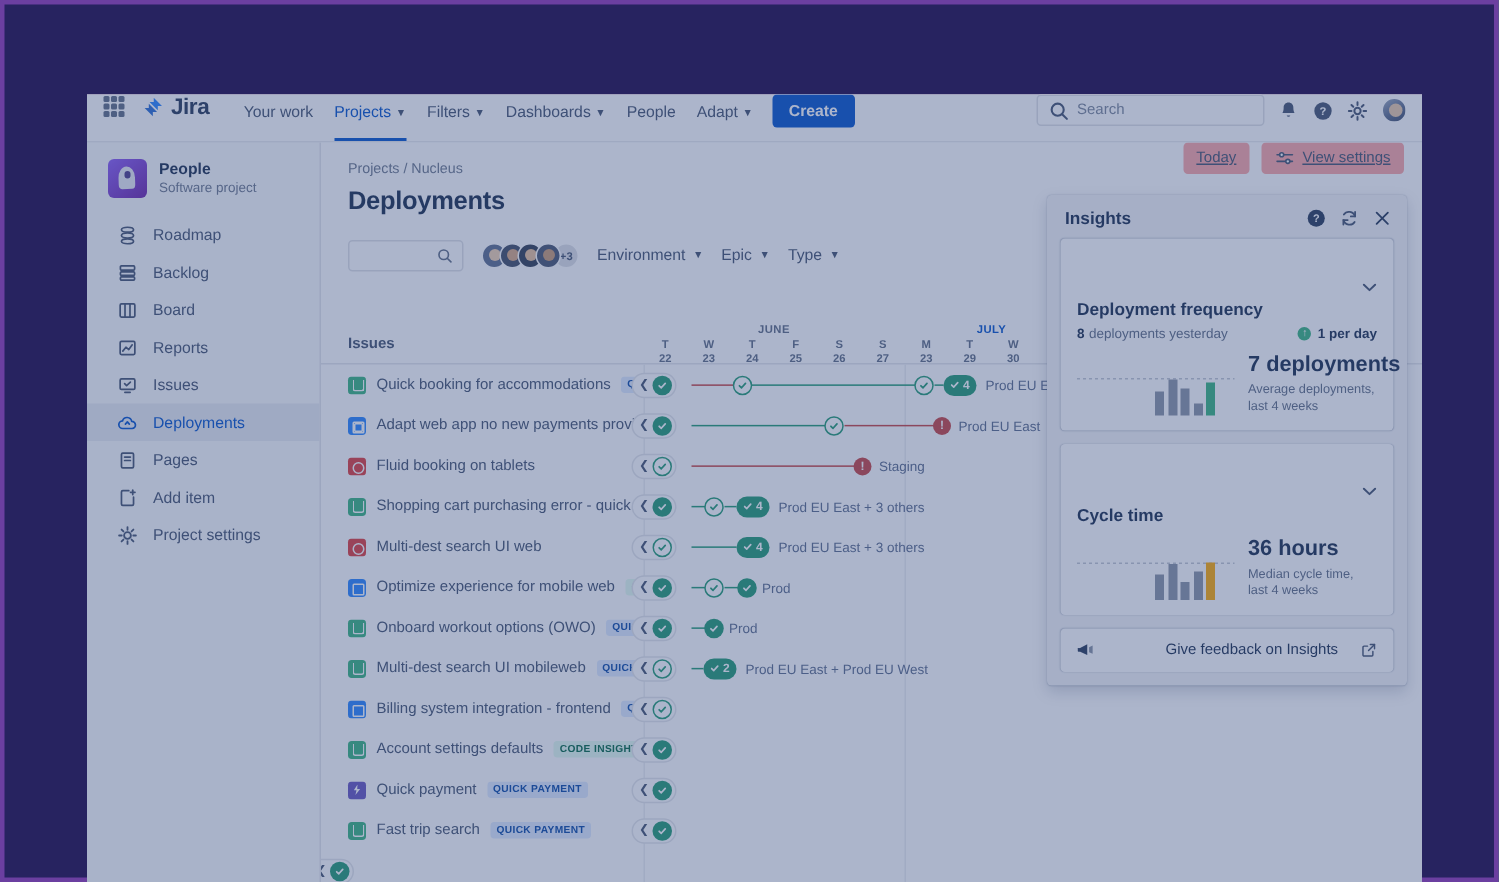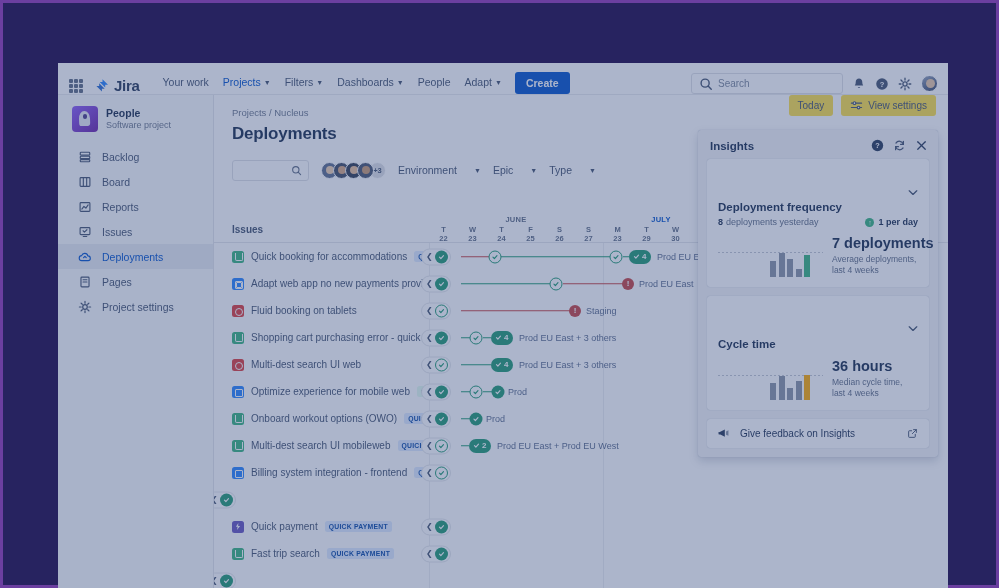--- a/index.html
+++ b/index.html
@@ -23,21 +23,21 @@
     overflow: hidden;
   }
   #app-veil {
     position: absolute; inset: 0;
     background: rgba(58,79,130,0.42);
     pointer-events: none; z-index: 60;
   }
 
   
   #topnav {
-    height: 32px; background: #fff; display: flex; align-items: flex-end;
+    height: 32px; background: #fff; display: flex; align-items: flex-start;
     padding: 0 10px; border-bottom: 1px solid #e8eaee; position: relative;
   }
   .grid-icon { width: 16px; height: 16px; display: grid;
     grid-template-columns: repeat(3,1fr); grid-template-rows: repeat(3,1fr);
     gap: 1.5px; margin-right: 10px; padding: 1px; }
   .grid-icon i { background: #5e6c84; border-radius: 1px; display:block; }
   .jira-logo { display: flex; align-items: center; margin-right: 16px; }
   .jira-mark { width: 16px; height: 16px; position: relative; margin-right: 4px; }
   .jira-mark svg { display:block; }
   .jira-word { font-size: 15px; font-weight: 700; color: #253858; letter-spacing: -0.3px; }
@@ -123,21 +123,21 @@
   .av::after { content:''; position:absolute; left:4px; top:3.5px; width:8px; height:8px; border-radius:50%; }
   .av.a1 { background:#5a6b8c; } .av.a1::after { background:#f0d0b0; }
   .av.a2 { background:#3e4a63; } .av.a2::after { background:#d8a882; }
   .av.a3 { background:#2f3b52; } .av.a3::after { background:#e8bf9a; }
   .av.a4 { background:#46536e; } .av.a4::after { background:#c89a72; }
   .av-more {
     width: 17px; height: 17px; border-radius: 50%; background:#dfe1e6; color:#42526e;
     font-size: 7.5px; display:flex; align-items:center; justify-content:center;
     margin-left:-5px; border:1.5px solid #fff; font-weight:600;
   }
-  .filter-pill { font-size: 10.5px; color: #42526e; display: flex; align-items: center; gap: 17px; cursor: pointer; }
+  .filter-pill { font-size: 10.5px; color: #42526e; display: flex; align-items: center; gap: 5px; cursor: pointer; }
 
   
   #timeline { position: absolute; left: 0; right: 0; top: 118px; bottom: 0; }
   #tl-header {
     display: flex; height: 30px; border-bottom: 1px solid #e4e6ea;
     background: #fff;
   }
   #tl-head-left { width: 215px; flex-shrink: 0; display: flex; align-items: flex-end;
     padding: 0 0 7px 18px; font-size: 10px; font-weight: 600; color: #42526e; }
   #tl-head-right { flex: 1; position: relative; }
@@ -222,22 +222,22 @@
     position: absolute; top: 50%; transform: translateY(-50%);
     font-size: 9px; color: #5a6b8c; white-space: nowrap; z-index: 3;
   }
   .tl-vline { position: absolute; top: 0; bottom: 0; width: 1px; background: #eceef1; }
 
   
   #today-row {
     position: absolute; right: 12px; top: 0; display: flex; gap: 8px; z-index: 40;
   }
   .tbtn {
-    background: #fde047; border-radius: 3px; font-size: 10px; color: #42526e;
-    padding: 5px 9px; display: flex; align-items: center; gap: 5px; cursor: pointer;
+    background: #fca5a5; border-radius: 3px; font-size: 10px; color: #42526e;
+    padding: 5px 9px; display: flex; align-items: center; gap: 5px; cursor: pointer; text-decoration: underline;
   }
   #insights-panel {
     position: absolute; right: 10px; top: 35px; width: 240px;
     background: #f4f5f7; border-radius: 3px;
     box-shadow: 0 4px 10px rgba(9,30,66,0.18), 0 0 1px rgba(9,30,66,0.3);
     z-index: 45; padding: 0 0 9px 0;
   }
   #ins-head { display: flex; align-items: center; padding: 9px 10px 7px 12px; }
   #ins-title { font-size: 11.5px; font-weight: 600; color: #172b4d; }
   #ins-actions { margin-left: auto; display: flex; align-items: center; gap: 9px; }
@@ -269,21 +269,21 @@
   .spark .bar { width: 6px; background: #8993a4; }
   .spark .bar.hi-green { background: #36b37e; }
   .spark .bar.hi-amber { background: #ffab00; }
   .stat-big { font-size: 14.5px; font-weight: 600; color: #172b4d; line-height: 1.1; white-space: nowrap; }
   .stat-small { font-size: 8.5px; color: #5e6c84; line-height: 1.35; margin-top: 2px; }
 
   .fb-card {
     background: #fff; border-radius: 3px; margin: 0 9px; padding: 9px 11px;
     display: flex; align-items: center; gap: 9px; box-shadow: 0 0 1px rgba(9,30,66,0.3);
   }
-  .fb-label { font-size: 10px; color: #172b4d; }
+  .fb-label { font-size: 10px; color: #172b4d; margin-left: 37px; }
   .fb-ext { margin-left: auto; }
 </style>
 </head>
 <body>
 
 <div id="outer-frame">
 <div id="app-window">
 
   <div id="topnav">
     <div class="grid-icon">
@@ -361,20 +361,28 @@
       <div id="project-head">
         <div id="project-logo"></div>
         <div>
           <div class="pname">People</div>
           <div class="psub">Software project</div>
         </div>
       </div>
 
       <div class="side-item">
         <svg class="side-ico" viewBox="0 0 16 16" fill="none" stroke="currentColor" stroke-width="1.3">
+          <ellipse cx="8" cy="3.6" rx="4.6" ry="1.9"></ellipse>
+              <ellipse cx="8" cy="8" rx="4.6" ry="1.9"></ellipse>
+              <ellipse cx="8" cy="12.4" rx="4.6" ry="1.9"></ellipse>
+        </svg>
+        <span>Roadmap</span>
+      </div>
+      <div class="side-item">
+        <svg class="side-ico" viewBox="0 0 16 16" fill="none" stroke="currentColor" stroke-width="1.3">
           <rect x="2.6" y="2.6" width="10.8" height="3.2" rx="0.8"></rect>
               <rect x="2.6" y="7.2" width="10.8" height="2.6" rx="0.8"></rect>
               <rect x="2.6" y="11" width="10.8" height="2.4" rx="0.8"></rect>
         </svg>
         <span>Backlog</span>
       </div>
       <div class="side-item">
         <svg class="side-ico" viewBox="0 0 16 16" fill="none" stroke="currentColor" stroke-width="1.3">
           <rect x="2.4" y="3" width="11.2" height="10" rx="1"></rect>
               <line x1="6.1" y1="3" x2="6.1" y2="13"></line>
@@ -404,20 +412,28 @@
         </svg>
         <span>Deployments</span>
       </div>
       <div class="side-item">
         <svg class="side-ico" viewBox="0 0 16 16" fill="none" stroke="currentColor" stroke-width="1.3">
           <rect x="3.4" y="2.4" width="9.2" height="11.2" rx="1"></rect>
               <line x1="5.8" y1="5.4" x2="10.2" y2="5.4" stroke-linecap="round"></line>
               <line x1="5.8" y1="8" x2="10.2" y2="8" stroke-linecap="round"></line>
         </svg>
         <span>Pages</span>
+      </div>
+      <div class="side-item">
+        <svg class="side-ico" viewBox="0 0 16 16" fill="none" stroke="currentColor" stroke-width="1.3">
+          <path d="M12.6 7.4v5.2a1 1 0 0 1-1 1H4.4a1 1 0 0 1-1-1V3.4a1 1 0 0 1 1-1h4.6" stroke-linecap="round"></path>
+          <line x1="12" y1="2" x2="12" y2="5.4" stroke-linecap="round"></line>
+              <line x1="10.3" y1="3.7" x2="13.7" y2="3.7" stroke-linecap="round"></line>
+        </svg>
+        <span>Add item</span>
       </div>
       <div class="side-item">
         <svg class="side-ico" viewBox="0 0 16 16" fill="none" stroke="currentColor" stroke-width="1.4">
           <circle cx="8" cy="8" r="2.6"></circle>
           <path d="M8 1.6v2M8 12.4v2M1.6 8h2M12.4 8h2M3.5 3.5l1.4 1.4M11.1 11.1l1.4 1.4M12.5 3.5l-1.4 1.4M4.9 11.1l-1.4 1.4" stroke-linecap="round"></path>
         </svg>
         <span>Project settings</span>
       </div>
     </div>
 
@@ -757,20 +773,25 @@
                 <span class="node hollow">
                   <svg width="7" height="7" viewBox="0 0 12 12" fill="none" stroke-width="2" stroke-linecap="round" stroke-linejoin="round">
                         <polyline points="2.5,6.3 4.9,8.6 9.4,3.6"></polyline>
                       </svg>
                 </span>
               </div>
             </div>
           </div>
 
           <div class="tl-row">
+            <div class="tl-left">
+              <span class="type-ico story"></span>
+              <span class="issue-title">Account settings defaults</span>
+              <span class="issue-badge green">CODE INSIGHTS</span>
+            </div>
             <div class="tl-right">
               <div class="dep-pill" style="left:-8px">
                 <span class="arrow">❮</span>
                 <span class="node filled">
                   <svg width="7" height="7" viewBox="0 0 12 12" fill="none" stroke-width="2" stroke-linecap="round" stroke-linejoin="round">
                         <polyline points="2.5,6.3 4.9,8.6 9.4,3.6"></polyline>
                       </svg>
                 </span>
               </div>
             </div>

